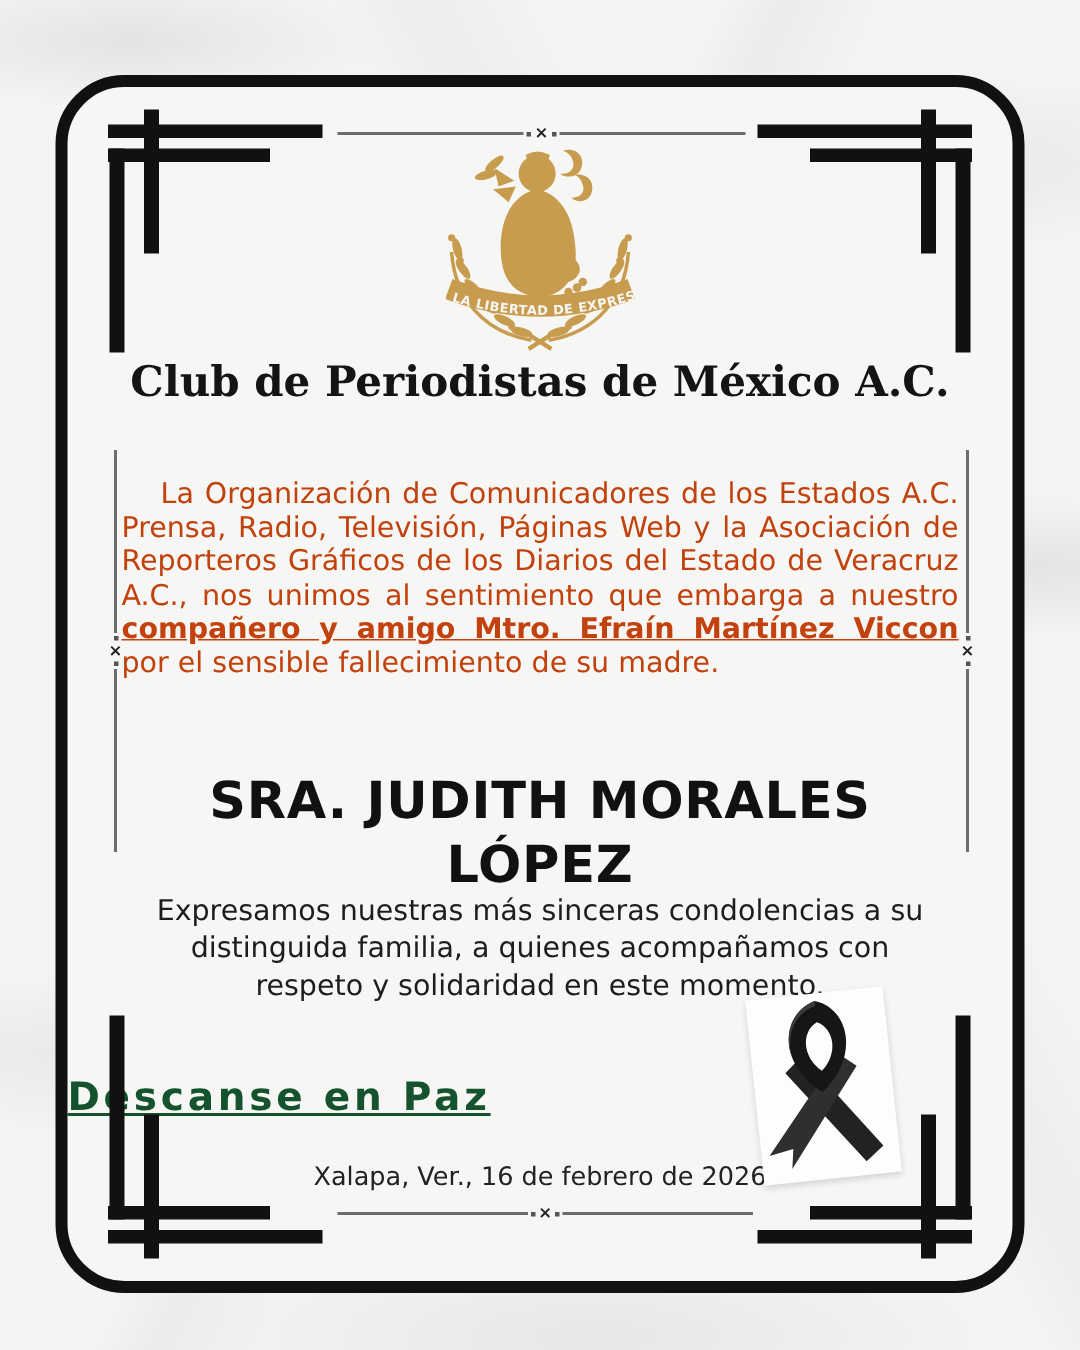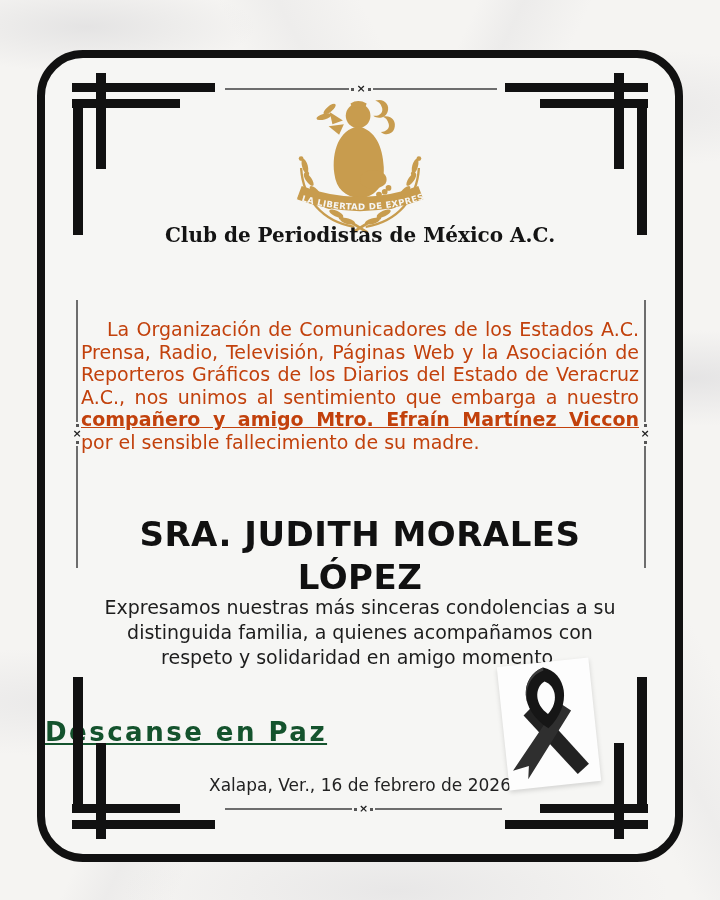--- a/index.html
+++ b/index.html
@@ -42,22 +42,22 @@
   .dg .sq{width:3px;height:3px;background:#555;}
   .dg .x{font-weight:bold;font-size:11px;line-height:10px;font-family:"DejaVu Sans",sans-serif;}
   .cl-top{left:180px;top:23px;width:272px;height:16px;}
   .cl-bottom{left:180px;top:743px;width:277px;height:16px;}
   .cl-left{left:24px;top:242px;width:16px;height:268px;}
   .cl-right{left:592px;top:242px;width:16px;height:268px;}
   
   .emblem{position:absolute;left:50%;top:34px;transform:translateX(-50%);width:152px;height:142px;}
   
   .org-title{
-    position:absolute;left:0;top:160px;width:100%;text-align:center;
-    font-family:"DejaVu Serif",serif;font-weight:bold;font-size:20px;line-height:34px;color:#141414;
+    position:absolute;left:0;top:180px;width:100%;text-align:center;
+    font-family:"DejaVu Serif",serif;font-weight:bold;font-size:28px;line-height:34px;color:#141414;
   }
   .intro{
     position:absolute;left:36px;top:241px;width:558px;
     font-size:19px;line-height:22.5px;color:#c2410c;text-align:justify;text-indent:26px;
   }
   .intro b{font-weight:bold;text-decoration:underline;}
   .deceased{
     position:absolute;left:50%;top:424px;transform:translateX(-50%);width:500px;
     text-align:center;font-weight:bold;font-size:34px;line-height:43px;letter-spacing:.5px;color:#111;margin-top:31px;
   }
@@ -201,21 +201,21 @@
   </div>
 
   <div class="org-title">
     <div>Club de Periodistas de México A.C.</div>
   </div>
 
   <p class="intro"><span>La Organización de Comunicadores de los Estados A.C. Prensa, Radio, Televisión, Páginas Web  y la Asociación  de Reporteros Gráficos de los Diarios del Estado de Veracruz A.C., nos unimos al sentimiento que embarga a nuestro </span><b>compañero y amigo Mtro. Efraín Martínez Viccon</b><span> por el sensible fallecimiento de su madre.</span></p>
 
   <div class="deceased">SRA. JUDITH MORALES LÓPEZ</div>
 
-  <div class="condolence">Expresamos nuestras más sinceras condolencias a su distinguida familia, a quienes acompañamos con respeto y solidaridad en amigo momento.</div>
+  <div class="condolence">Expresamos nuestras más sinceras condolencias a su distinguida familia, a quienes acompañamos con respeto y solidaridad en este momento.</div>
 
   <div class="farewell">Descanse en Paz</div>
 
   <div class="dateline">Xalapa, Ver., 16 de febrero de 2026</div>
 
   <div class="ribbon-photo">
     <svg viewBox="0 0 90 122" xmlns="http://www.w3.org/2000/svg">
 
       <polygon points="33,40 21,50 68,113 80,104" fill="#222222"></polygon>
 

